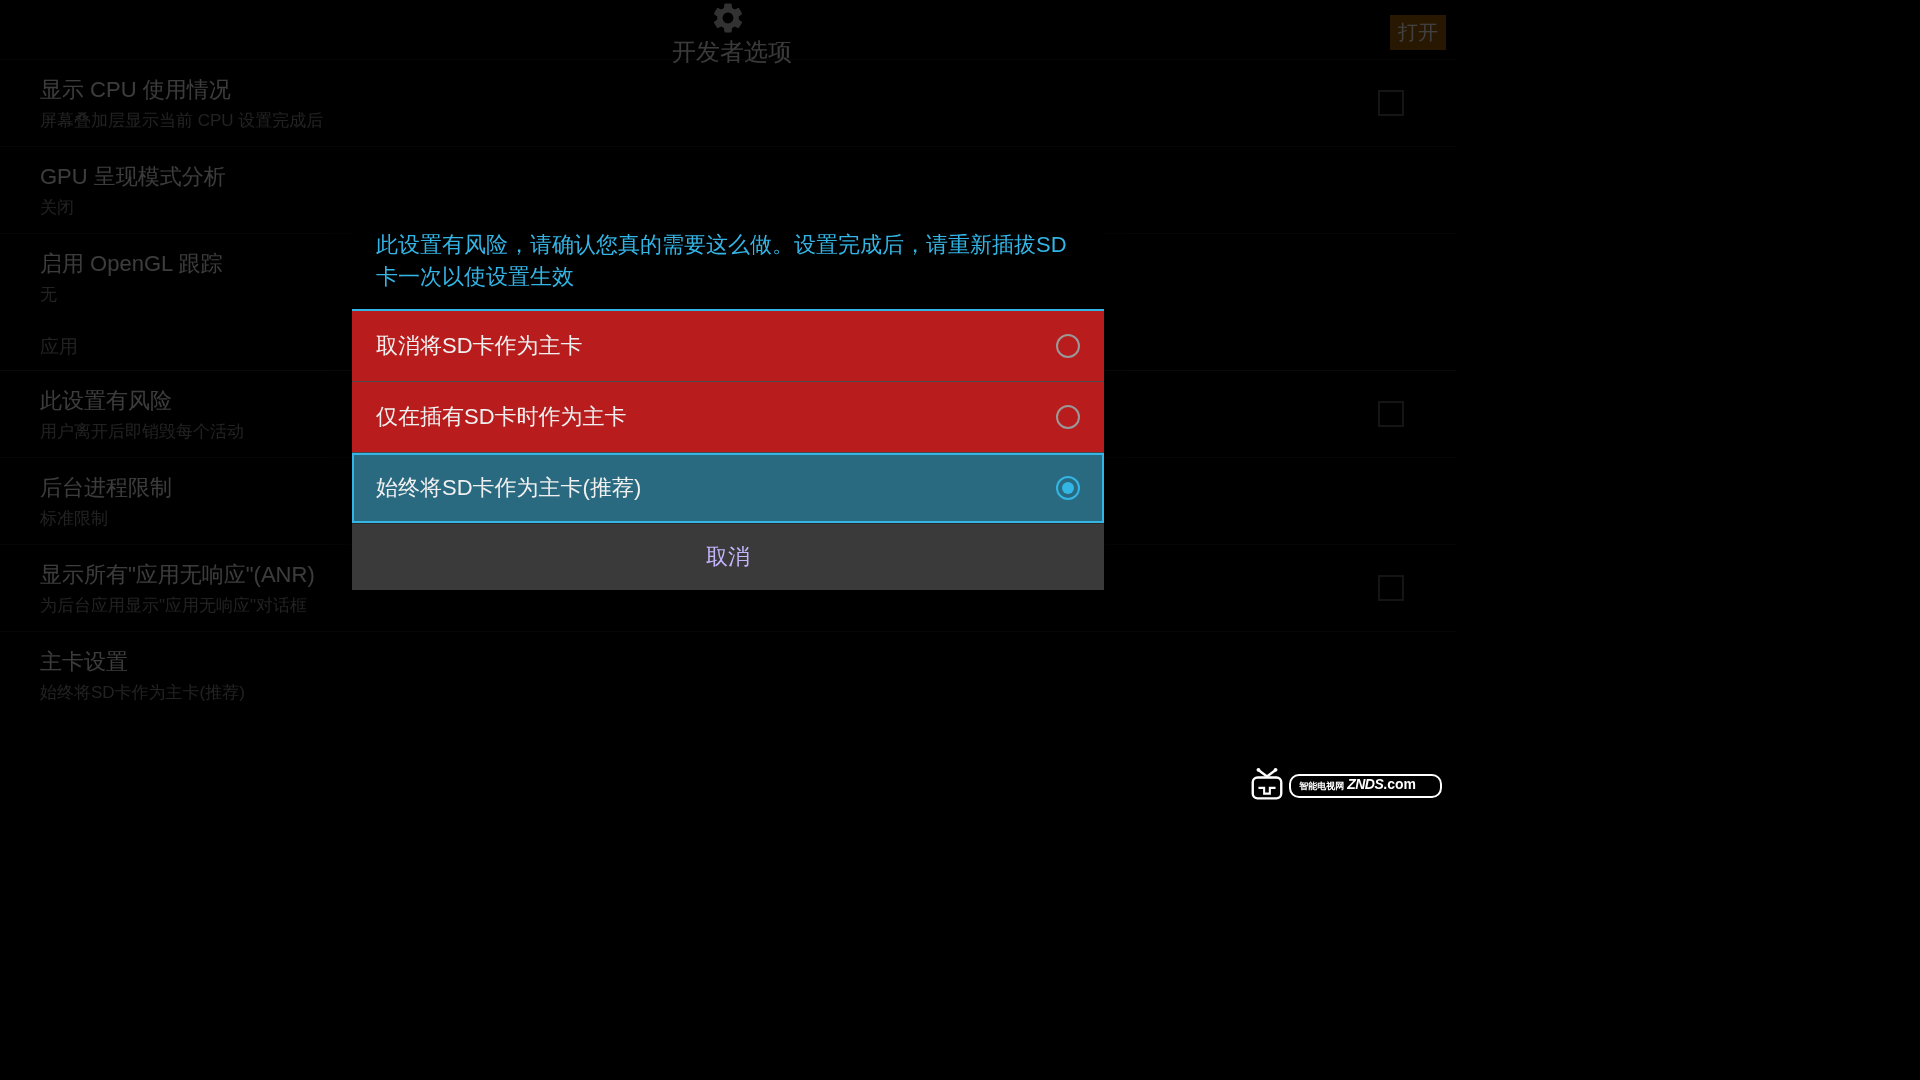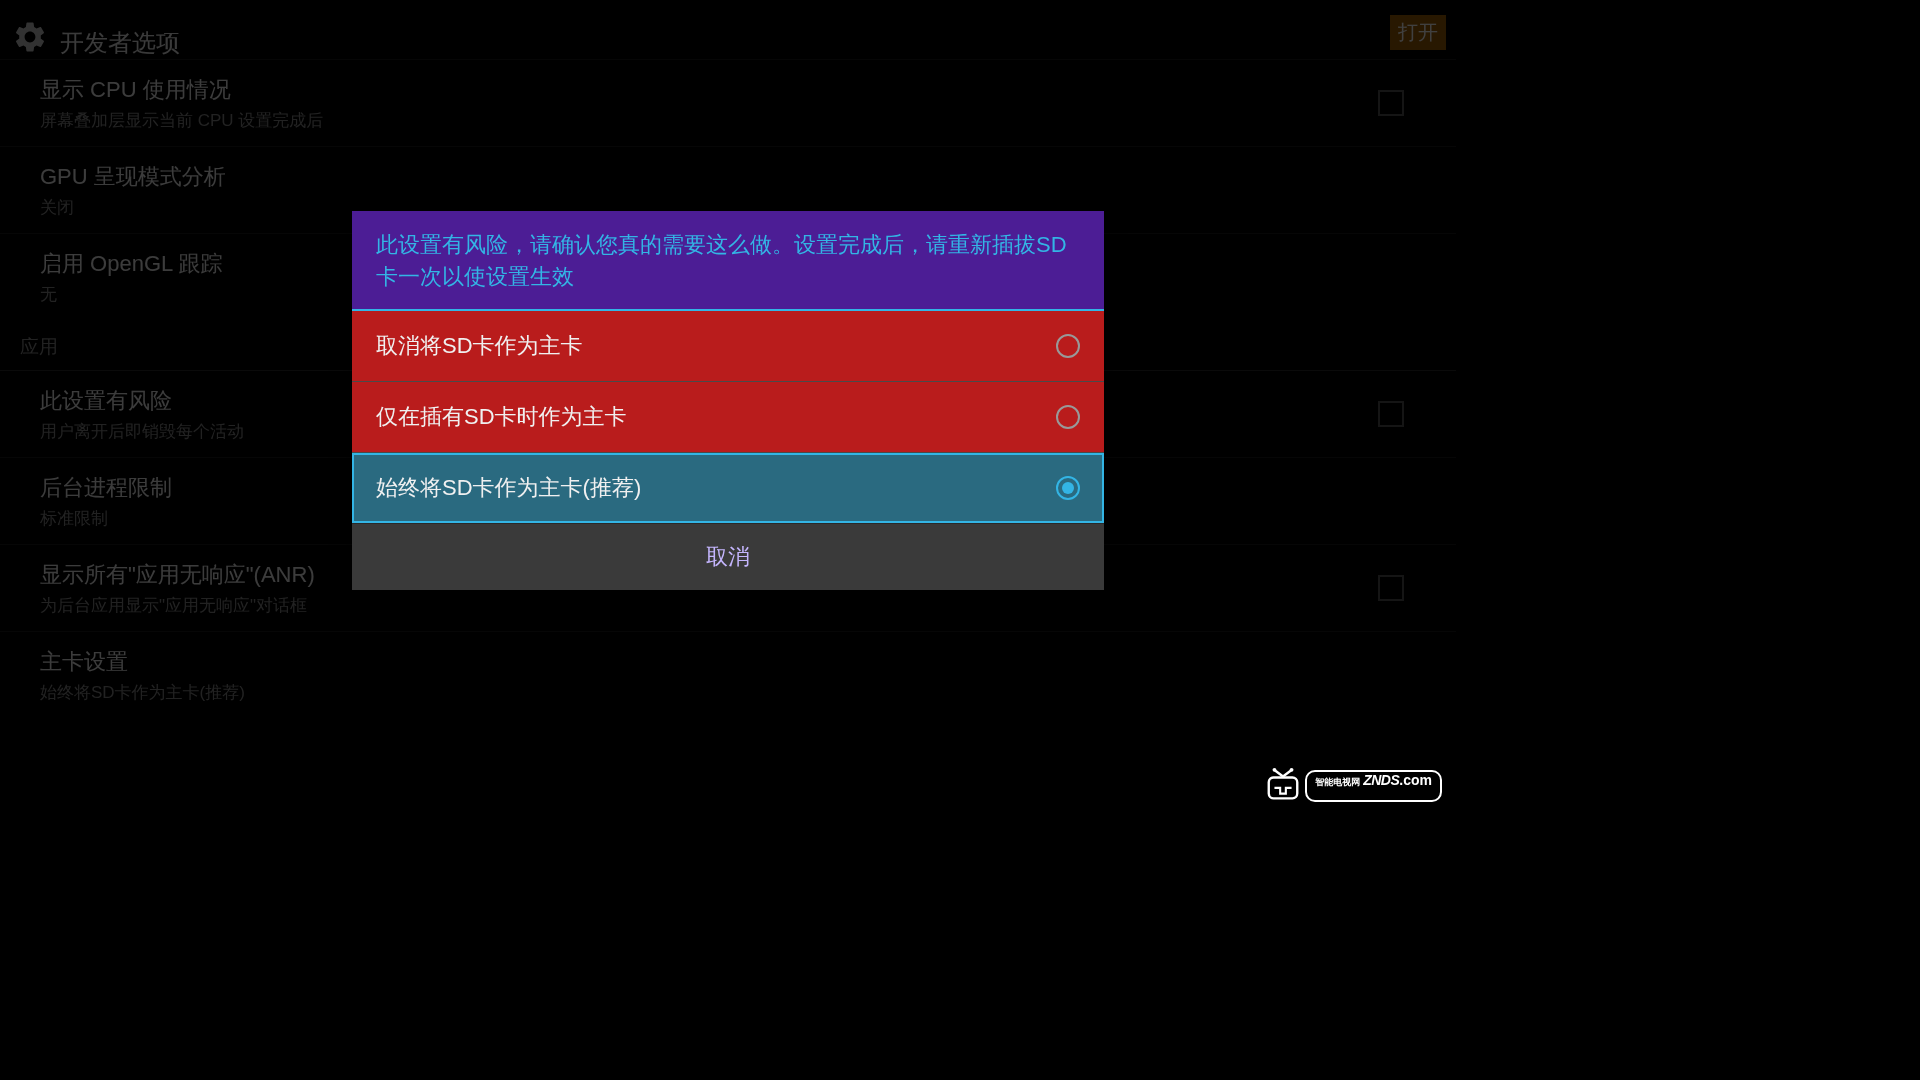--- a/index.html
+++ b/index.html
@@ -13,23 +13,24 @@
       height: 819px;
       background: #000000;
       font-family: "Microsoft YaHei", "PingFang SC", sans-serif;
       position: relative;
       overflow: hidden;
     }
 
     .header {
       height: 60px;
       display: flex;
-      align-items: flex-end;
+      align-items: center;
       padding: 0 8px;
       border-bottom: 1px solid #1a1a1a;
+      flex-direction: column;
     }
 
     .gear-icon {
       width: 44px;
       height: 44px;
       display: flex;
       align-items: center;
       justify-content: center;
     }
 
@@ -80,21 +81,21 @@
     }
 
     .setting-subtitle {
       color: #888888;
       font-size: 17px;
     }
 
     .section-header {
       color: #888888;
       font-size: 19px;
-      padding: 14px 40px 10px 20px;
+      padding: 14px 40px 10px 40px;
       border-bottom: 1px solid #2a2a2a;
     }
 
     .checkbox {
       position: absolute;
       right: 52px;
       top: 50%;
       transform: translateY(-50%);
       width: 26px;
       height: 26px;
@@ -123,21 +124,21 @@
       top: 211px;
       left: 352px;
     }
 
     .dialog-header {
       padding: 18px 24px 16px 24px;
       color: #33b5e5;
       font-size: 22px;
       line-height: 1.45;
       border-bottom: 2px solid #33b5e5;
-      background: #4c1d95;
+      background: #000000;
     }
 
     .dialog-options {
       background: #b91c1c;
     }
 
     .dialog-option {
       padding: 20px 24px;
       color: #f0f0f0;
       font-size: 22px;
@@ -204,24 +205,24 @@
 
     .logo-icon svg {
       width: 100%;
       height: 100%;
     }
 
     .logo-pill {
       background: #000;
       border: 2px solid #fff;
       border-radius: 10px;
-      padding: 0px 8px 1px 8px;
+      padding: 0px 24px 1px 8px;
       display: flex;
       align-items: baseline;
-      height: 32px;
+      height: 24px;
     }
 
     .logo-chinese {
       color: #fff;
       font-size: 9px;
       margin-right: 3px;
       font-weight: bold;
     }
 
     .logo-text {

